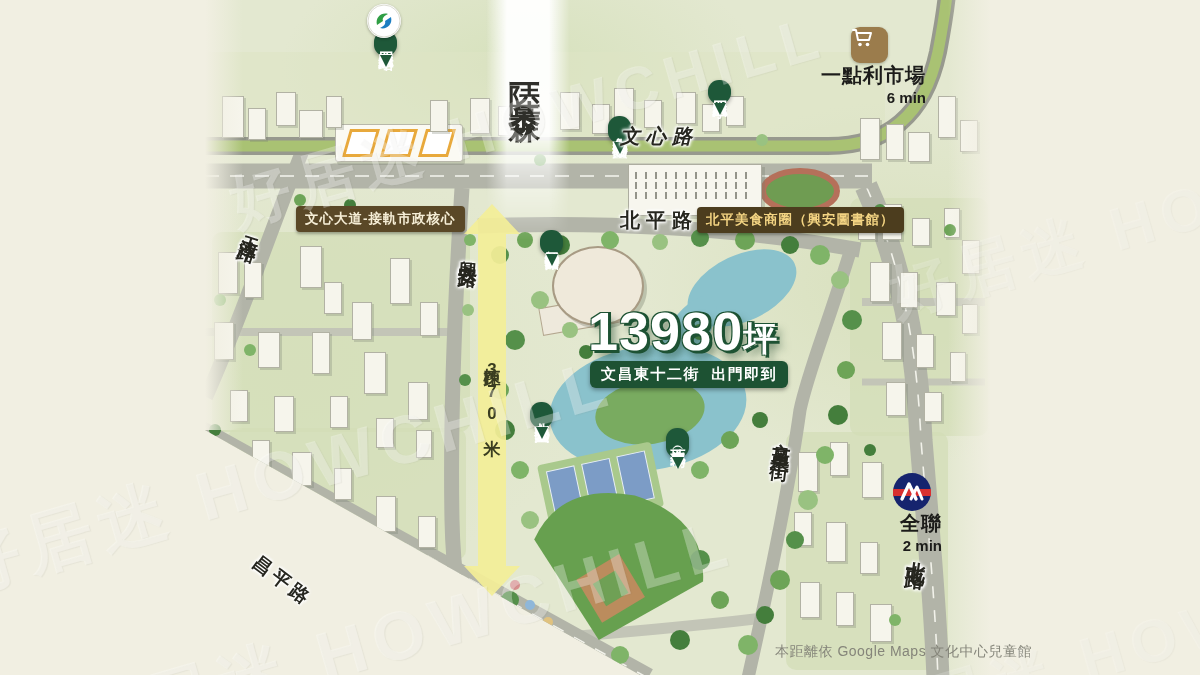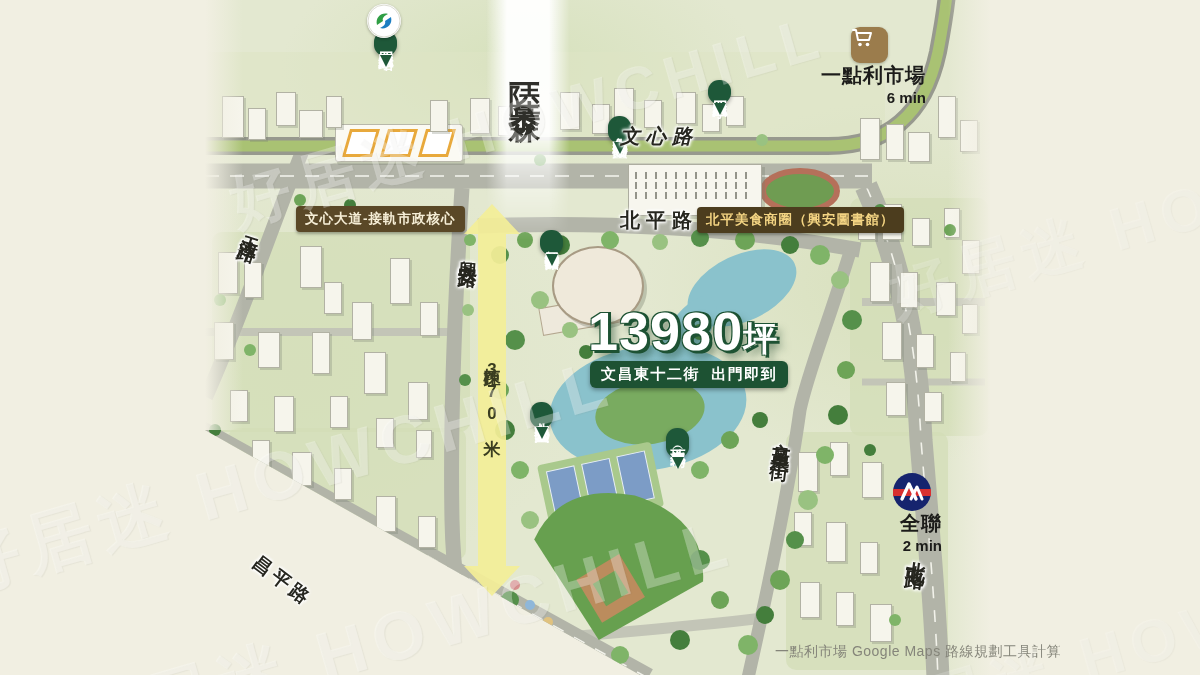--- a/index.html
+++ b/index.html
@@ -370,20 +370,20 @@
       <rect x="1" y="17" width="38" height="7" fill="#d83030"></rect>
       <path d="M10,27 L17,12 L24,27" fill="none" stroke="#fff" stroke-width="3.4" stroke-linecap="round" stroke-linejoin="round"></path>
       <path d="M19,27 L25,15 L30,27" fill="none" stroke="#fff" stroke-width="3" stroke-linecap="round" stroke-linejoin="round"></path>
     </svg>
   </div>
   <div class="market" style="left:882px;top:510px;width:60px;">
     <span class="name">全聯</span>
     <span class="time">2 min</span>
   </div>
 
-  <div id="disclaimer">一點利市場 Google Maps 路線規劃工具計算</div>
+  <div id="disclaimer">本距離依 Google Maps 文化中心兒童館</div>
 
   <div class="wm" style="left:220px;top:80px;">好居迷 HOWCHILL</div>
   <div class="wm" style="left:-60px;top:430px;font-size:68px;">好居迷 HOWCHILL</div>
   <div class="wm" style="left:60px;top:590px;font-size:68px;">好居迷 HOWCHILL</div>
   <div class="wm" style="left:880px;top:170px;opacity:.35;">好居迷 HOWCHILL</div>
   <div class="wm" style="left:850px;top:600px;opacity:.35;">好居迷 HOWCHILL</div>
 </div>
 
 </body></html>

